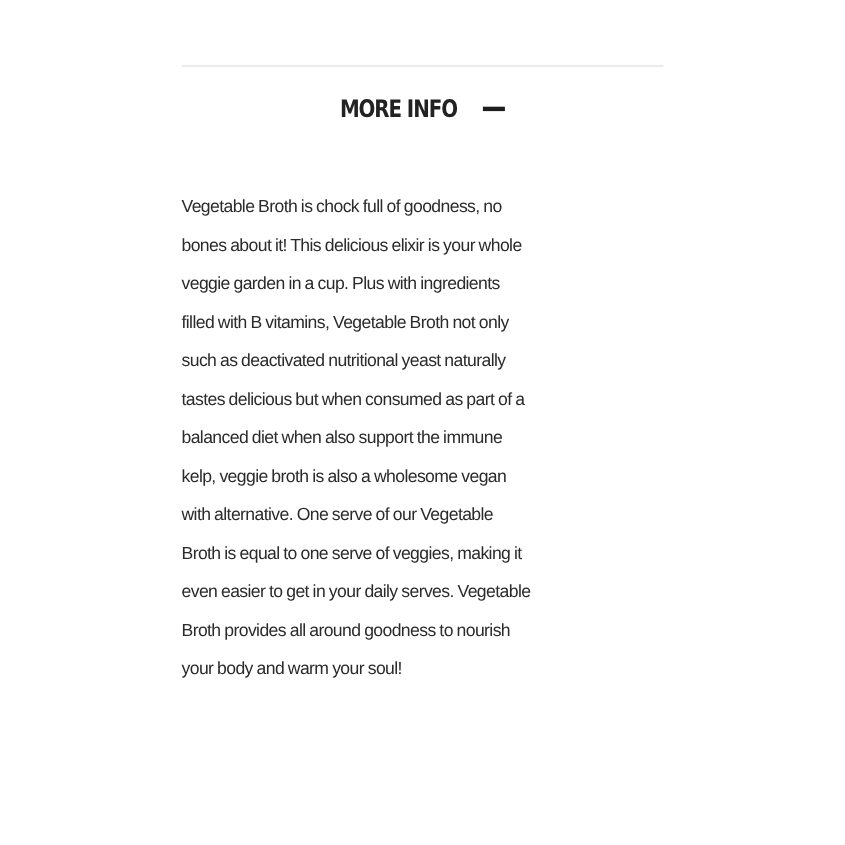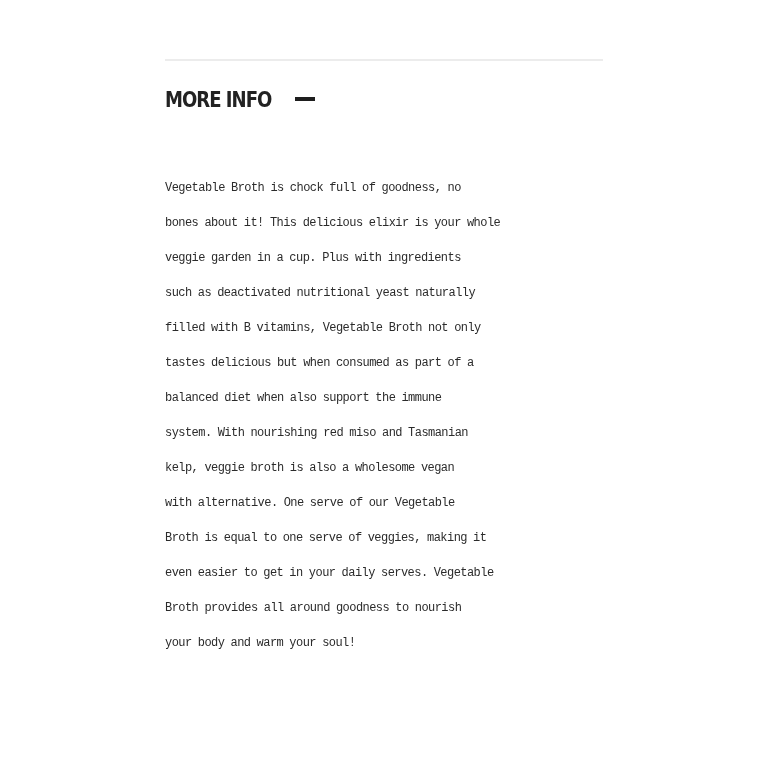--- a/index.html
+++ b/index.html
@@ -19,21 +19,21 @@
     .divider {
       height: 0;
       border-top: 2px solid #ececec;
       width: 438px;
     }
     .header {
       position: relative;
       height: 76px;
       display: flex;
       align-items: center;
-      justify-content: flex-start;
+      justify-content: center;
       cursor: pointer;
     }
     .title {
       font-family: "DejaVu Sans", sans-serif;
       font-weight: bold;
       font-size: 22px;
       letter-spacing: -1.2px;
       color: #222222;
       transform: scaleX(0.82);
       transform-origin: left center;
@@ -41,22 +41,22 @@
       white-space: nowrap;
     }
     .minus {
       width: 20px;
       height: 4px;
       background: #1e1e1e;
       margin-right: 0px;
     }
     .body {
       margin-top: 34px;
-      font-family: Liberation Mono, monospace;
-      font-size: 12px;
+      font-family: Liberation Sans, sans-serif;
+      font-size: 16px;
       line-height: 35px;
       color: #2b2b2b;
       letter-spacing: -0.55px;
       word-spacing: -0.5px;
       width: 445px;
     }
     .body .line {
       display: block;
       white-space: nowrap;
     }
@@ -67,25 +67,24 @@
 <div class="panel">
   <div class="divider"></div>
   <div class="header">
     <span class="title">MORE INFO</span>
     <span class="minus"></span>
   </div>
   <div class="body">
     <span class="line">Vegetable Broth is chock full of goodness, no</span>
     <span class="line">bones about it! This delicious elixir is your whole</span>
     <span class="line">veggie garden in a cup. Plus with ingredients</span>
+    <span class="line">filled with B vitamins, Vegetable Broth not only</span>
     <span class="line">such as deactivated nutritional yeast naturally</span>
-    <span class="line">filled with B vitamins, Vegetable Broth not only</span>
     <span class="line">tastes delicious but when consumed as part of a</span>
     <span class="line">balanced diet when also support the immune</span>
-    <span class="line">system. With nourishing red miso and Tasmanian</span>
     <span class="line">kelp, veggie broth is also a wholesome vegan</span>
     <span class="line">with alternative. One serve of our Vegetable</span>
     <span class="line">Broth is equal to one serve of veggies, making it</span>
     <span class="line">even easier to get in your daily serves. Vegetable</span>
     <span class="line">Broth provides all around goodness to nourish</span>
     <span class="line">your body and warm your soul!</span>
   </div>
 </div>
 
 </body></html>

